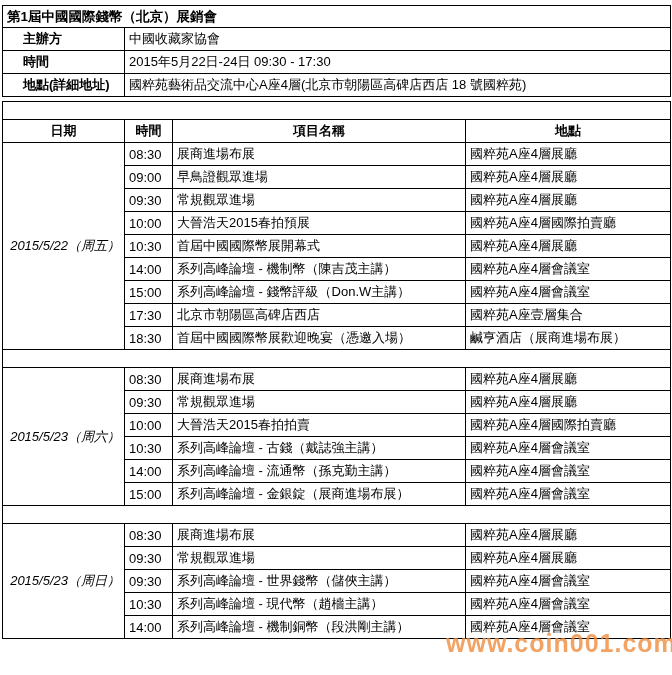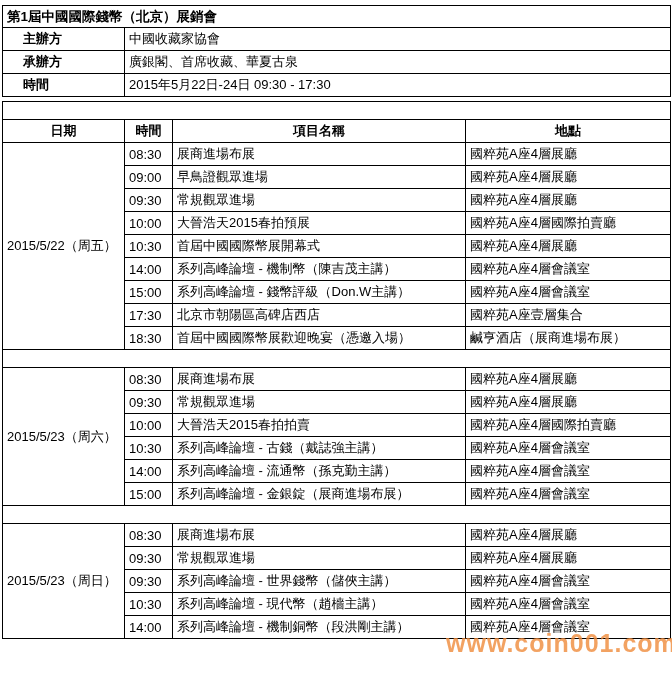--- a/index.html
+++ b/index.html
@@ -10,21 +10,21 @@
   }
   .wrap{padding:5px 2px 0 2px;}
   table{border-collapse:collapse;width:668px;table-layout:fixed;}
   td,th{border:1px solid #000;padding:1px 4px;height:20px;overflow:hidden;
         white-space:nowrap;font-weight:normal;text-align:left;vertical-align:middle;}
   .title-cell{font-weight:bold;font-size:13.5px;height:19px;}
   .info-table .label{font-weight:bold;padding-left:20px;}
   .sched-table{margin-top:4px;}
   .sched-table th{font-weight:bold;text-align:center;}
   .spacer-cell{height:15px;}
-  .date-cell{text-align:left;}
+  .date-cell{text-align:right;font-style:italic;}
   .watermark{
     position:absolute;left:446px;top:629px;z-index:5;
     font-weight:bold;font-size:25px;letter-spacing:1px;
     opacity:.8;pointer-events:none;
   }
 </style>
 </head>
 <body>
 
 <div class="wrap">
@@ -38,26 +38,26 @@
       <tr>
         <td colspan="2" class="title-cell">第1屆中國國際錢幣（北京）展銷會</td>
       </tr>
     </tbody>
     <tbody id="info-body">
         <tr>
           <td class="label">主辦方</td>
           <td class="value">中國收藏家協會</td>
         </tr>
         <tr>
-          <td class="label">承辦方</td>
-          <td class="value">廣銀閣、首席收藏、華夏古泉</td>
+          <td class="label">時間</td>
+          <td class="value">2015年5月22日-24日 09:30 - 17:30</td>
         </tr>
         <tr>
-          <td class="label">時間</td>
-          <td class="value">2015年5月22日-24日 09:30 - 17:30</td>
+          <td class="label">地點(詳細地址)</td>
+          <td class="value">國粹苑藝術品交流中心A座4層(北京市朝陽區高碑店西店 18 號國粹苑)</td>
         </tr>
       </tbody>
   </table>
 
   <table class="sched-table">
     <colgroup>
       <col style="width:122px">
         <col style="width:48px">
       <col style="width:293px">
         <col style="width:205px">

